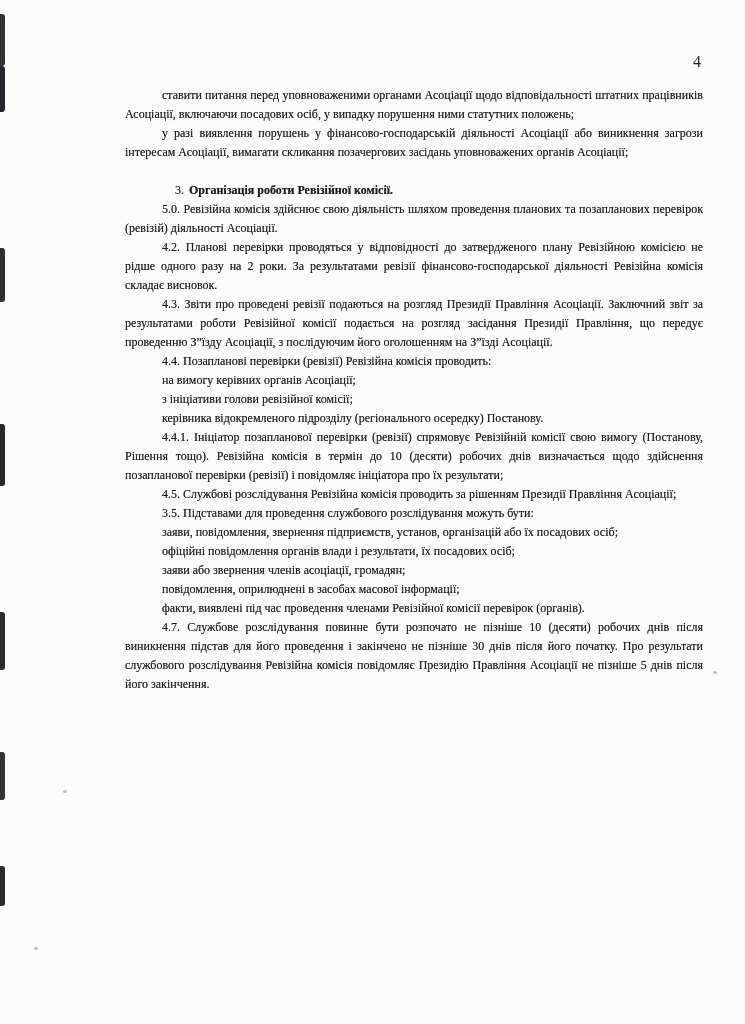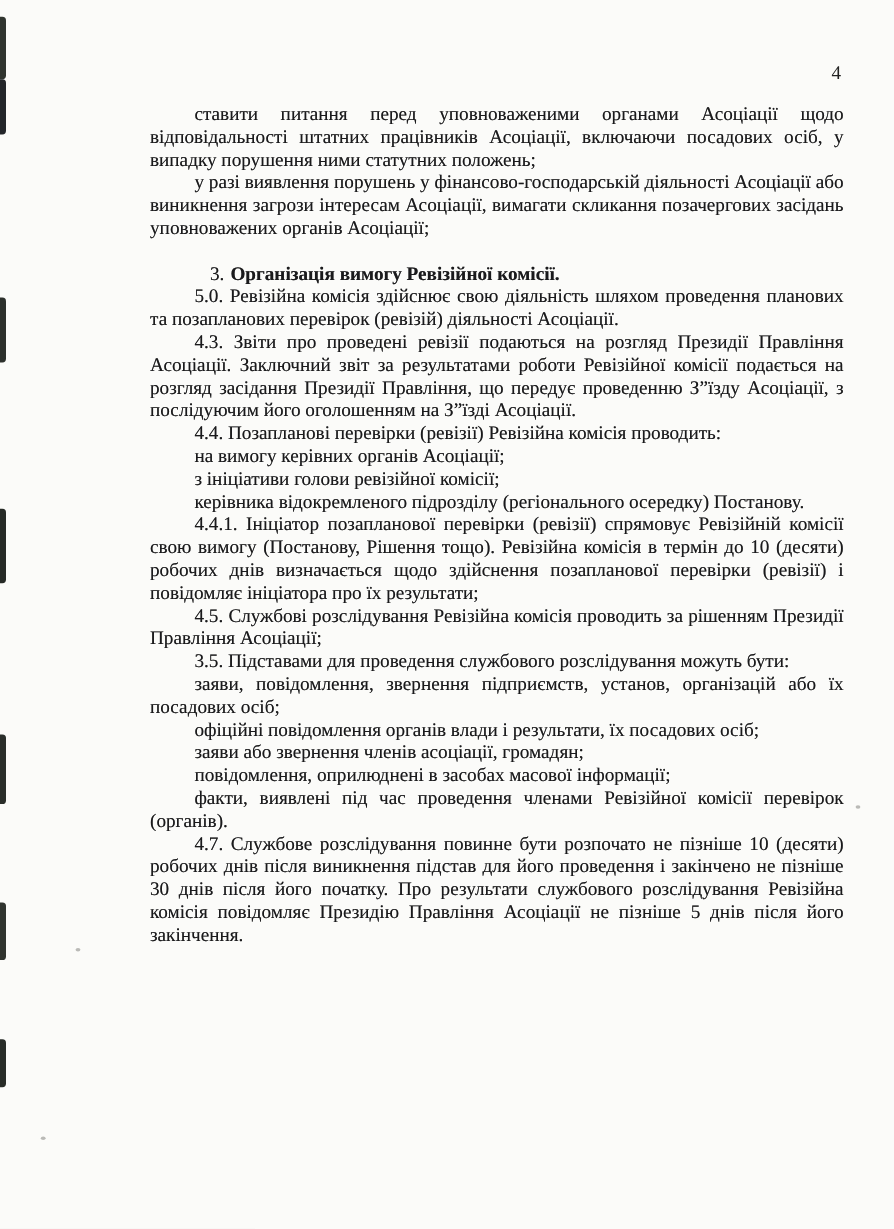--- a/index.html
+++ b/index.html
@@ -18,21 +18,21 @@
   .page-number {
     position: absolute;
     top: 53px; right: 44px;
     font-size: 16px;
     color: #222;
   }
   .text-block {
     position: absolute;
     top: 86px; left: 125px;
     width: 578px;
-    font-size: 16px;
+    font-size: 12px;
     line-height: 19px;
     text-align: justify;
     text-shadow: 0 0 0.5px rgba(20,20,20,0.55);
   }
   .text-block p {
     margin: 0;
     text-indent: 37px;
   }
   p.heading {
     margin-top: 19px;
@@ -79,23 +79,24 @@
   <div class="speck" style="left:63px;top:790px;"></div>
   <div class="speck" style="left:713px;top:671px;"></div>
   <div class="speck" style="left:34px;top:947px;"></div>
 
   <div class="page-number">4</div>
 
   <div class="text-block">
     <p>ставити питання перед уповноваженими органами Асоціації щодо відповідальності штатних працівників Асоціації, включаючи посадових осіб, у випадку порушення ними статутних положень;</p>
     <p>у разі виявлення порушень у фінансово-господарській діяльності Асоціації або виникнення загрози інтересам Асоціації, вимагати скликання позачергових засідань уповноважених органів Асоціації;</p>
 
-    <p class="heading"><span class="heading-number">3.</span><span class="heading-title">Організація вимогу Ревізійної комісії.</span></p>
+    <p class="heading"><span class="heading-number">3.</span><span class="heading-title">Організація роботи Ревізійної комісії.</span></p>
 
     <p>5.0. Ревізійна комісія здійснює свою діяльність шляхом проведення планових та позапланових перевірок (ревізій) діяльності Асоціації.</p>
+    <p>4.2. Планові перевірки проводяться у відповідності до затвердженого плану Ревізійною комісією не рідше одного разу на 2 роки. За результатами ревізії фінансово-господарської діяльності Ревізійна комісія складає висновок.</p>
     <p>4.3.  Звіти про проведені ревізії подаються на розгляд Президії Правління Асоціації. Заключний звіт за результатами роботи Ревізійної комісії подається на розгляд засідання Президії Правління, що передує проведенню З”їзду Асоціації, з послідуючим його оголошенням на З”їзді Асоціації.</p>
     <p>4.4.  Позапланові перевірки (ревізії) Ревізійна комісія проводить:</p>
     <p>на вимогу керівних органів Асоціації;</p>
     <p>з ініціативи  голови ревізійної комісії;</p>
     <p>керівника відокремленого підрозділу (регіонального осередку) Постанову.</p>
     <p>4.4.1. Ініціатор позапланової перевірки (ревізії) спрямовує Ревізійній комісії свою вимогу (Постанову, Рішення тощо). Ревізійна комісія в термін до 10 (десяти) робочих днів визначається щодо здійснення позапланової перевірки (ревізії) і повідомляє ініціатора про їх результати;</p>
     <p>4.5.   Службові розслідування Ревізійна комісія проводить за рішенням Президії Правління Асоціації;</p>
     <p>3.5. Підставами для проведення службового розслідування можуть бути:</p>
     <p>заяви, повідомлення, звернення підприємств, установ, організацій або їх посадових осіб;</p>
     <p>офіційні повідомлення органів влади і результати, їх посадових осіб;</p>

